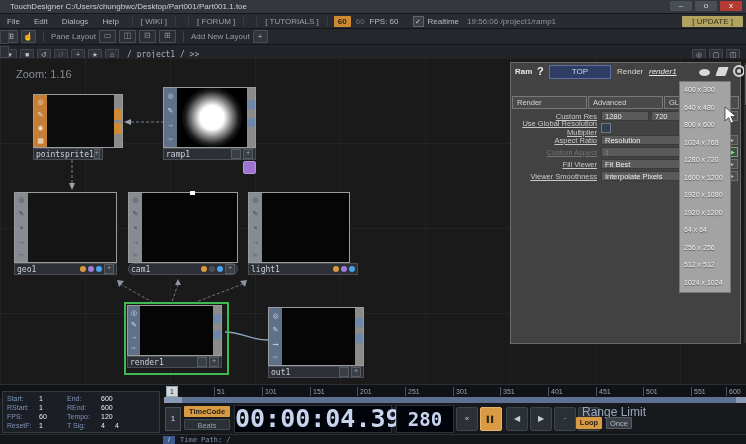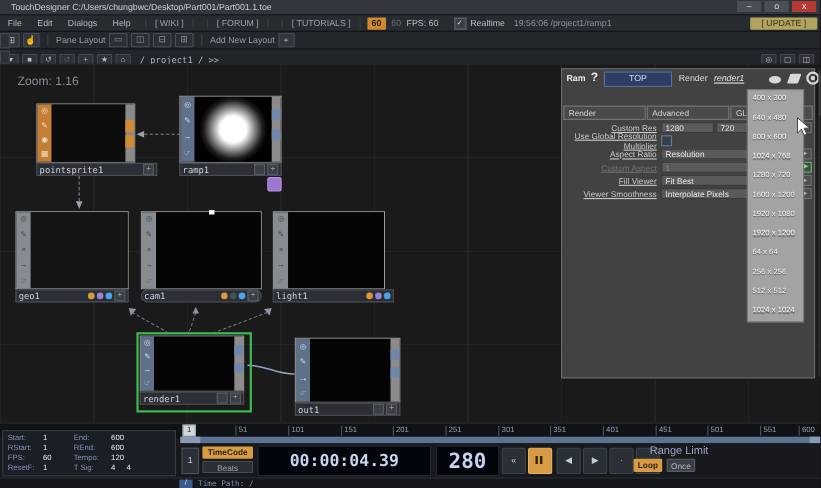--- a/index.html
+++ b/index.html
@@ -117,21 +117,21 @@
   .framefield{position:absolute;left:165px;top:4px;width:14px;height:22px;background:#2b2f36;border:1px solid #4a505a;
               color:#cfd6e2;font-size:8px;text-align:center;line-height:22px;}
   .tcbtn{position:absolute;left:184px;width:46px;height:11px;font-size:7.5px;text-align:center;line-height:11px;border-radius:1px;}
   .tcbtn.timecode{top:3px;background:#d89b43;color:#2b2313;font-weight:bold;}
   .tcbtn.beats{top:16px;background:#2b2f36;border:1px solid #454b54;color:#98a2b2;box-sizing:border-box;}
   .bigclock{position:absolute;background:#01040a;border:1px solid #2a2f38;color:#c8d4ee;
             font-family:"DejaVu Sans Mono",monospace;font-weight:bold;text-align:center;}
   .tbtn{position:absolute;top:4px;width:20px;height:22px;background:#2b2f36;border:1px solid #3e444c;border-radius:2px;
         color:#c6cdd8;font-size:8px;text-align:center;line-height:22px;}
   .tbtn.pausebtn{background:#d89b43;border-color:#e7b369;color:#2b2313;font-weight:bold;}
-  .rangelimit{position:absolute;left:554px;top:2px;width:90px;font-size:10px;color:#9aa7c0;text-align:right;}
+  .rangelimit{position:absolute;left:582px;top:2px;width:90px;font-size:12px;color:#9aa7c0;text-align:left;}
   .rlbtn{position:absolute;top:14px;width:26px;height:12px;font-size:7.5px;text-align:center;line-height:12px;border-radius:1px;}
   .rlbtn.loop{left:576px;background:#d89b43;color:#2b2313;font-weight:bold;}
   .rlbtn.once{left:606px;background:#3a3f46;border:1px solid #565c66;color:#aeb8c6;box-sizing:border-box;}
   .pathrow{left:0;top:434px;width:746px;height:10px;background:#14161a;border-top:1px solid #2a2e35;}
   .slashchip{position:absolute;left:163px;top:1px;width:12px;height:8px;background:#3d5a8a;color:#cfe0f5;
              font-size:7px;text-align:center;line-height:8px;}
   .pathtext{position:absolute;left:180px;top:1px;font-size:7px;color:#7f92b5;font-family:"DejaVu Sans Mono",monospace;}
 
   svg.overlay{position:absolute;left:0;top:0;width:746px;height:444px;pointer-events:none;}
   .cursor{z-index:9;}
@@ -309,21 +309,21 @@
       <span class="sbicon">✎</span>
       <span class="sbicon">◉</span>
       <span class="sbicon">▦</span>
     </div>
     <div class="viewer" style="background:#0d0d0d;"></div>
     <div class="rstrip">
       <span class="ctab or" style="top:14px;"></span>
       <span class="ctab or" style="top:28px;"></span>
     </div>
   </div>
-  <div class="nodelabel abs" style="left:33px;top:148px;width:110px;">
+  <div class="nodelabel abs" style="left:33px;top:148px;width:70px;">
     <span>pointsprite1</span>
     <span style="margin-left:auto;" class="plusbox">+</span>
   </div>
 
   <div class="node abs" style="left:163px;top:87px;width:93px;height:61px;">
     <div class="sidebar sb-top">
       <span class="sbicon">◎</span>
       <span class="sbicon">✎</span>
       <span class="sbicon">→</span>
       <span class="sbicon">☞</span>
@@ -553,21 +553,21 @@
         <span class="il2">T Sig:</span>
         <span class="iv2" style="width:14px;">4</span>
         <span class="iv2">4</span>
       </div>
     </div>
 
     <span class="framefield">1</span>
     <span class="tcbtn timecode">TimeCode</span>
     <span class="tcbtn beats">Beats</span>
 
-    <span class="bigclock" style="left:234px;top:2px;width:156px;height:26px;font-size:15px;line-height:26px;">00:00:04.39</span>
+    <span class="bigclock" style="left:234px;top:2px;width:156px;height:26px;font-size:25px;line-height:26px;">00:00:04.39</span>
     <span class="bigclock" style="left:396px;top:2px;width:56px;height:26px;font-size:19px;line-height:26px;">280</span>
 
     <span class="tbtn" style="left:456px;">«</span>
     <span class="tbtn pausebtn" style="left:480px;font-size:6px;">▌▌</span>
     <span class="tbtn" style="left:506px;">◀</span>
     <span class="tbtn" style="left:530px;">▶</span>
     <span class="tbtn" style="left:554px;">·</span>
     <span class="tbtn" style="left:578px;">·</span>
 
     <span class="rangelimit">Range Limit</span>

